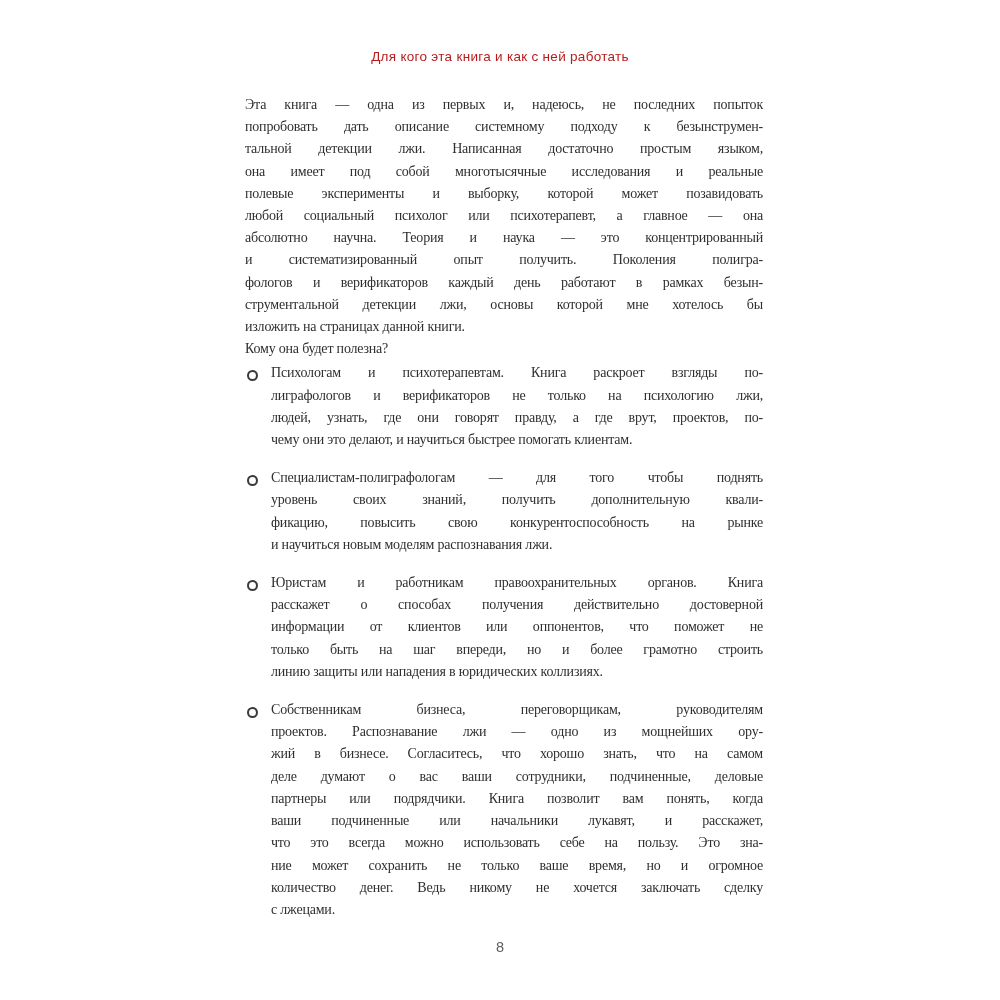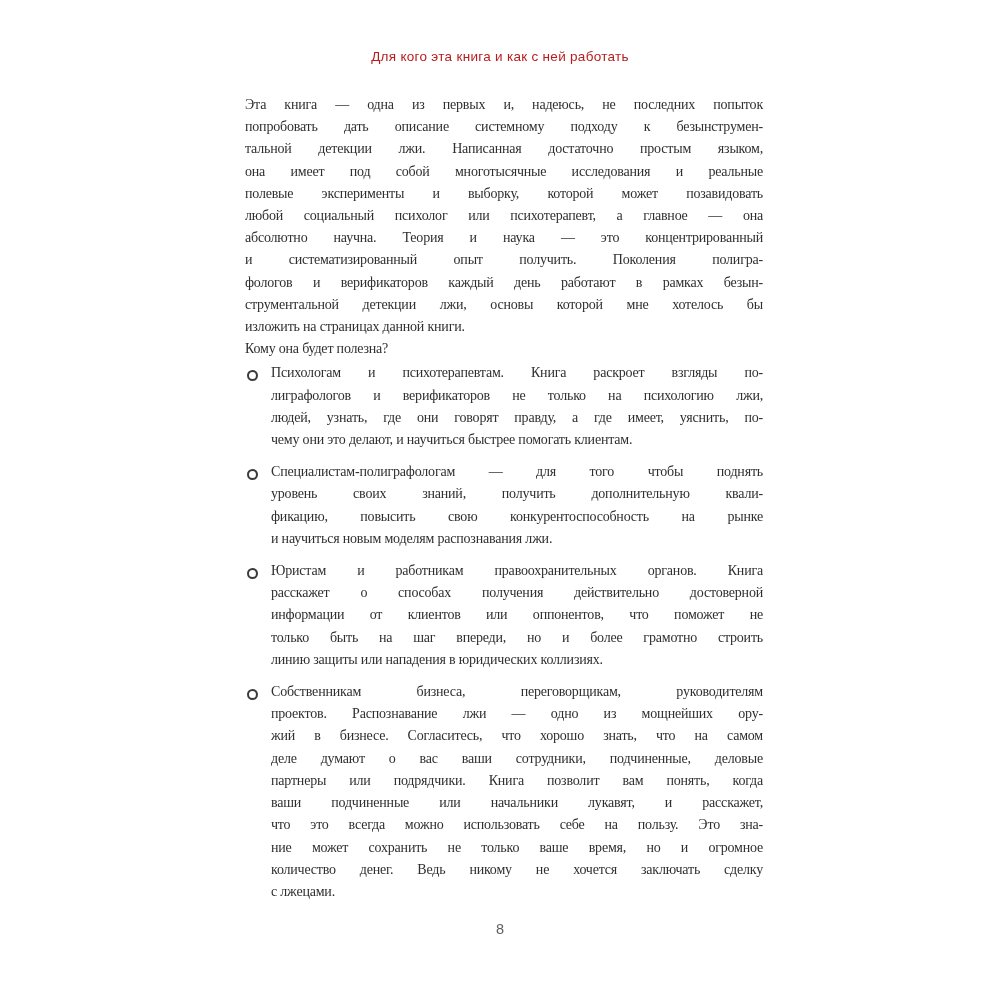--- a/index.html
+++ b/index.html
@@ -41,21 +41,21 @@
   }
   .line.last {
     text-align-last: left;
   }
   .question {
     text-align: left;
   }
   .bullet {
     position: relative;
     padding-left: 26px;
-    margin-top: 10px;
+    margin-top: 16px;
   }
   .audience-list .bullet:first-child {
     margin-top: 2px;
   }
   .marker {
     position: absolute;
     left: 2px;
     top: 8px;
     width: 7px;
     height: 7px;
@@ -92,21 +92,21 @@
         <div class="line">фологов и верификаторов каждый день работают в рамках безын-</div>
         <div class="line">струментальной детекции лжи, основы которой мне хотелось бы</div>
         <div class="line last">изложить на страницах данной книги.</div>
       </div>
     <div class="line last question">Кому она будет полезна?</div>
     <div class="audience-list">
         <div class="bullet">
           <span class="marker"></span>
           <div class="line">Психологам и психотерапевтам. Книга раскроет взгляды по-</div>
           <div class="line">лиграфологов и верификаторов не только на психологию лжи,</div>
-          <div class="line">людей, узнать, где они говорят правду, а где имеет, уяснить, по-</div>
+          <div class="line">людей, узнать, где они говорят правду, а где врут, проектов, по-</div>
           <div class="line last">чему они это делают, и научиться быстрее помогать клиентам.</div>
         </div>
         <div class="bullet">
           <span class="marker"></span>
           <div class="line">Специалистам-полиграфологам — для того чтобы поднять</div>
           <div class="line">уровень своих знаний, получить дополнительную квали-</div>
           <div class="line">фикацию, повысить свою конкурентоспособность на рынке</div>
           <div class="line last">и научиться новым моделям распознавания лжи.</div>
         </div>
         <div class="bullet">

